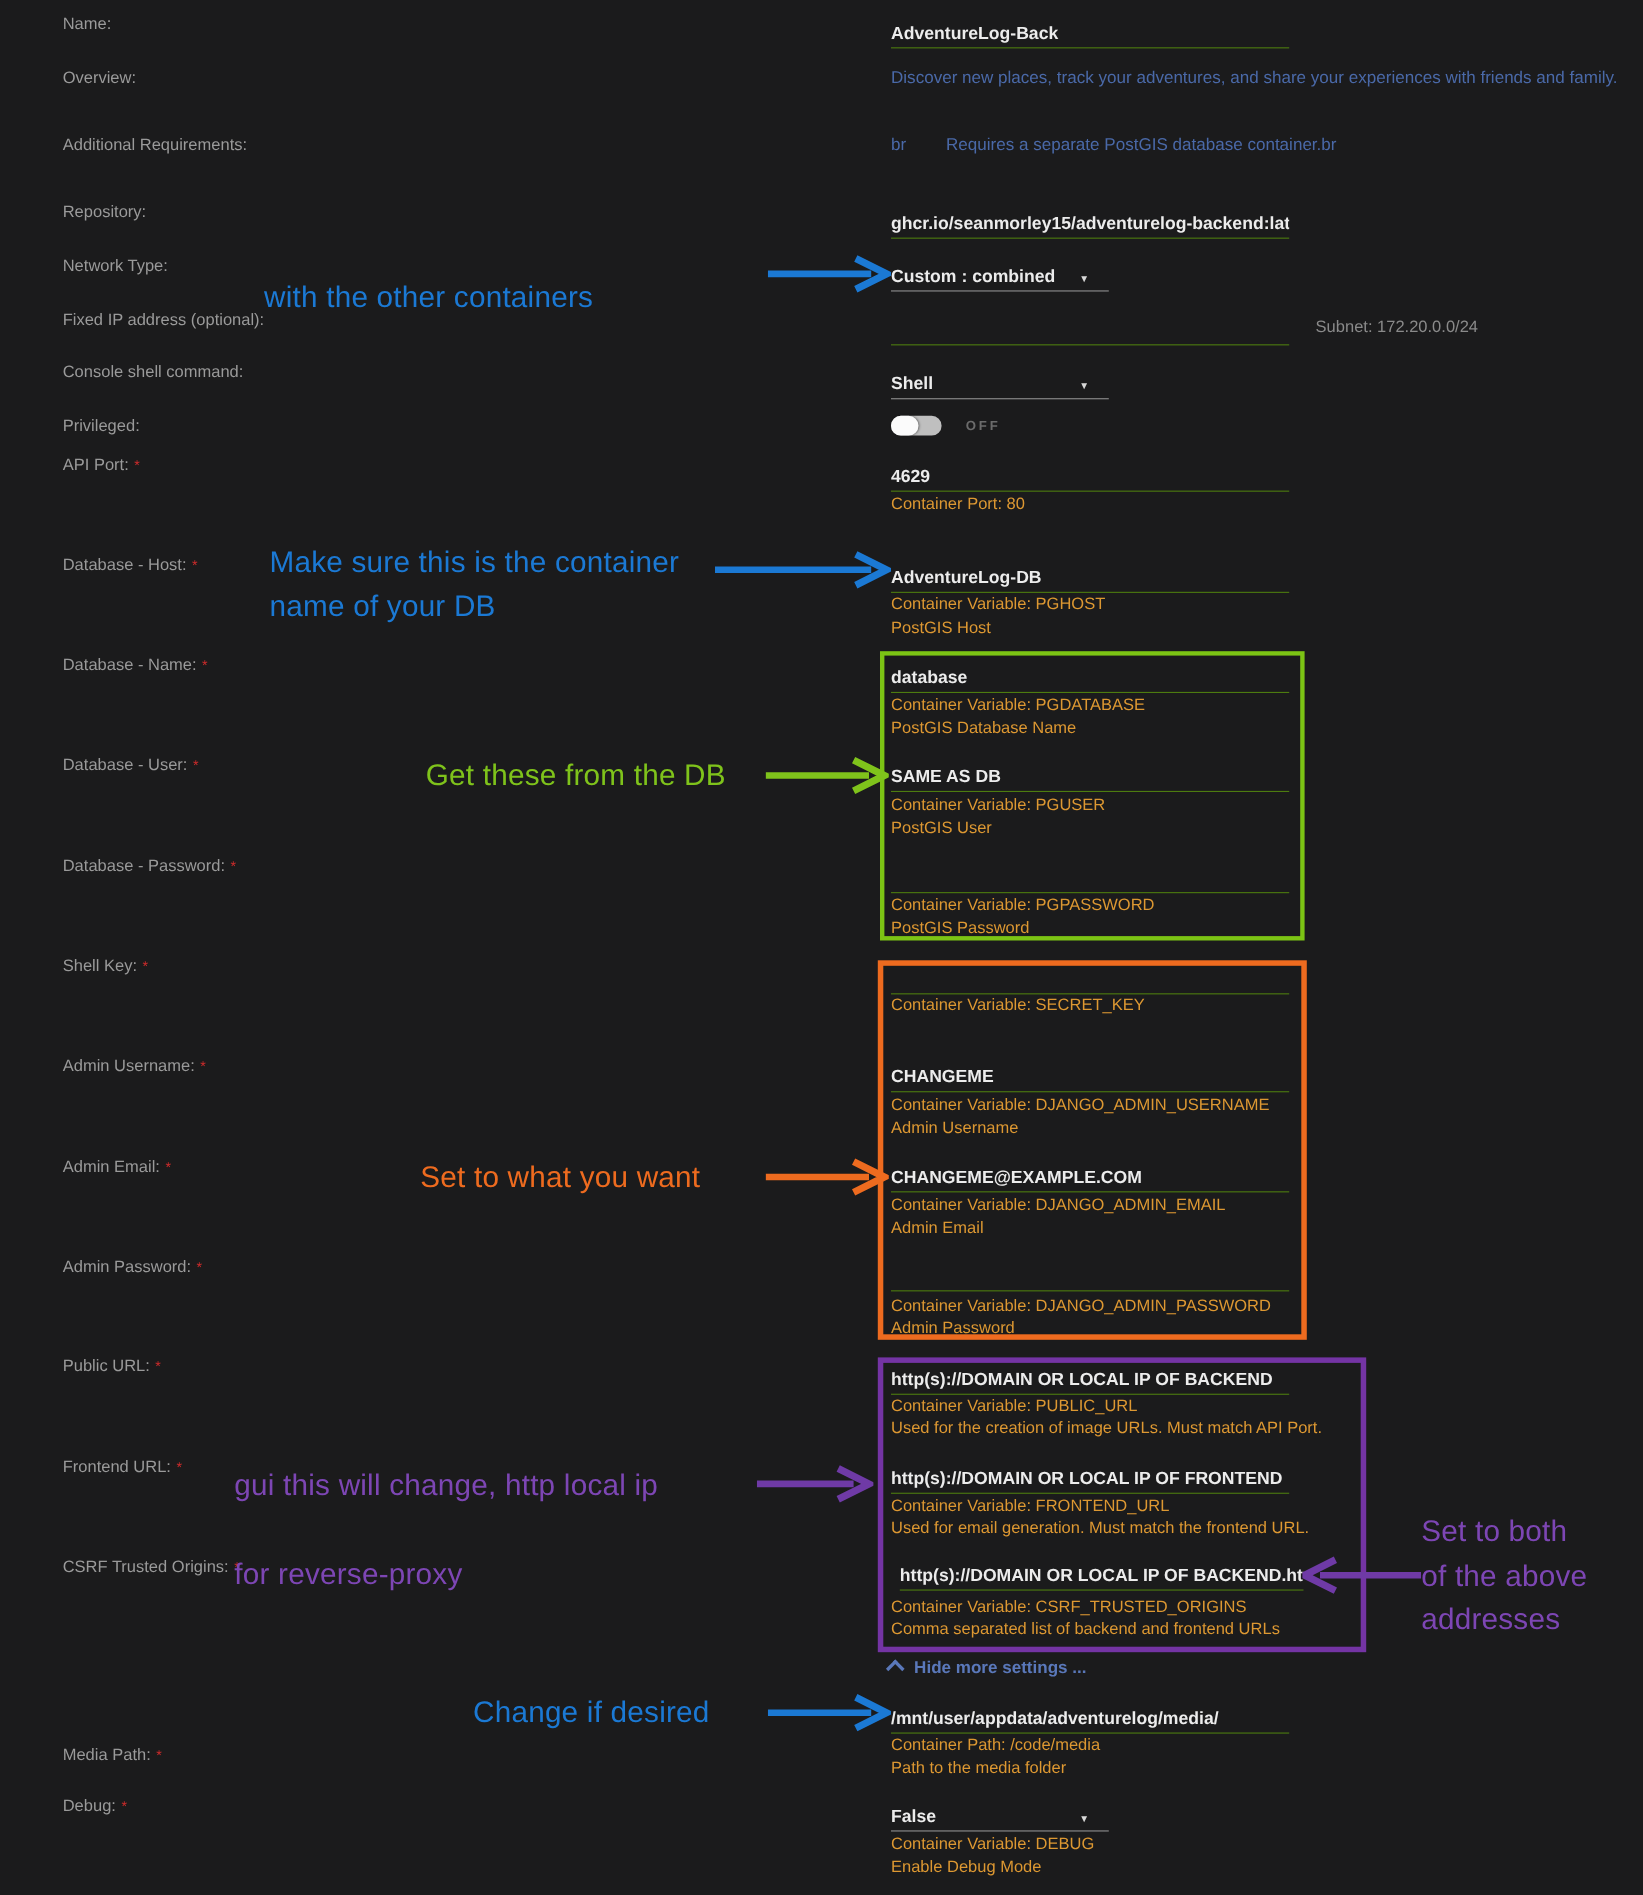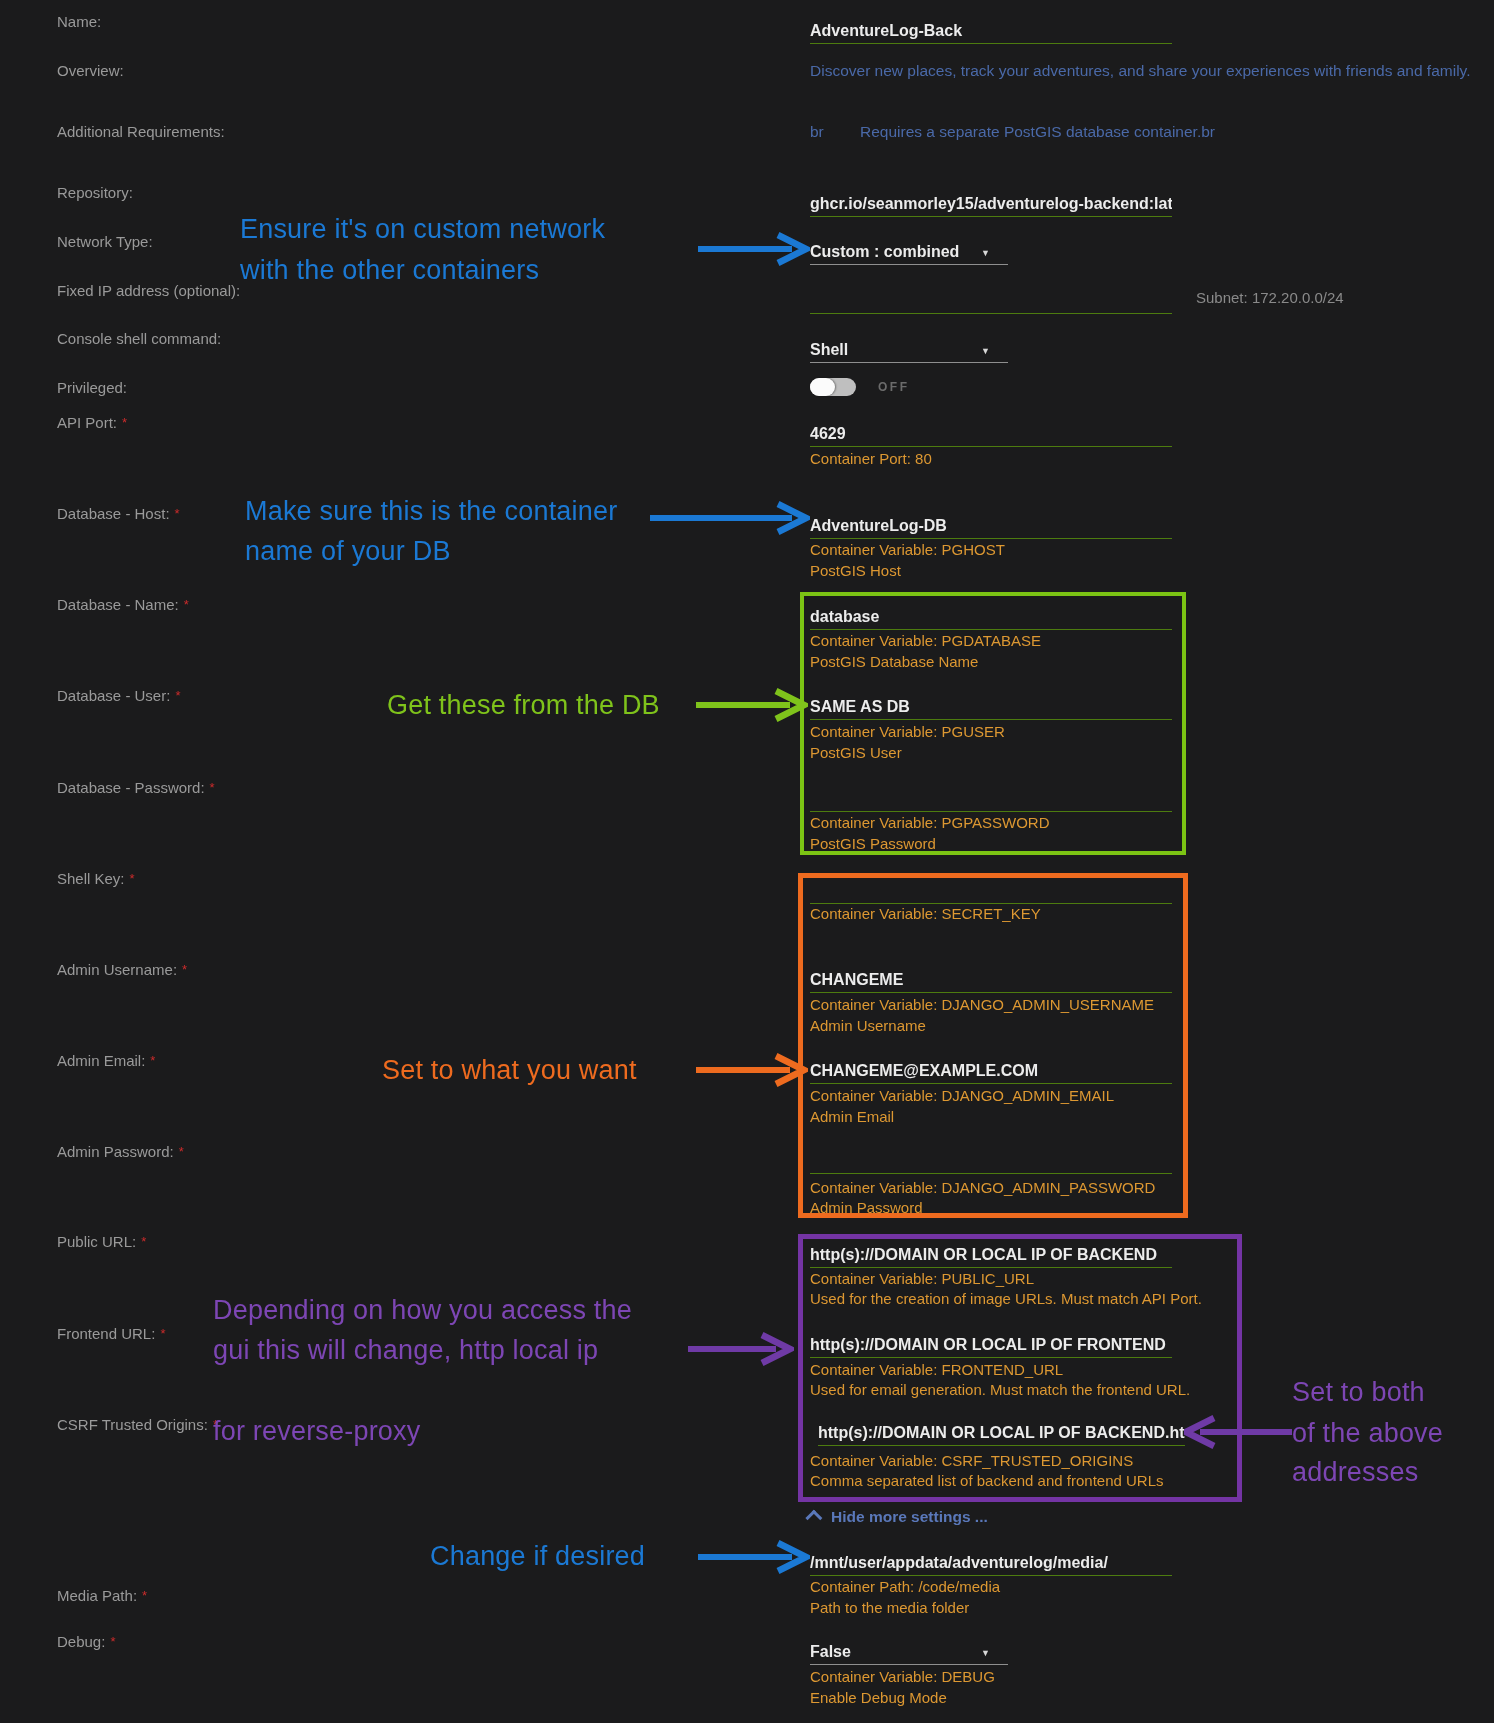--- a/index.html
+++ b/index.html
@@ -179,31 +179,29 @@
     <span>False</span>
     <span class="caret">▼</span>
   </div>
   <div class="help" style="top:1667px">Container Variable: DEBUG</div>
   <div class="help" style="top:1688px">Enable Debug Mode</div>
 
   <div class="box box-green" style="left:800px;top:592px;width:378px;height:255px"></div>
   <div class="box box-orange" style="left:798px;top:873px;width:380px;height:335px"></div>
   <div class="box box-purple" style="left:798px;top:1234px;width:434px;height:258px"></div>
 
-  <div class="ann ann-blue" style="left:240px;top:212px">Ensure it's on custom network</div>
   <div class="ann ann-blue" style="left:240px;top:253px">with the other containers</div>
 
   <div class="ann ann-blue" style="left:245px;top:494px">Make sure this is the container</div>
   <div class="ann ann-blue" style="left:245px;top:534px">name of your DB</div>
 
   <div class="ann ann-green" style="left:387px;top:688px">Get these from the DB</div>
 
   <div class="ann ann-orange" style="left:382px;top:1053px">Set to what you want</div>
 
-  <div class="ann ann-purple" style="left:213px;top:1293px">Depending on how you access the</div>
   <div class="ann ann-purple" style="left:213px;top:1333px">gui this will change, http local ip</div>
   <div class="ann ann-purple" style="left:213px;top:1414px">for reverse-proxy</div>
 
   <div class="ann ann-purple" style="left:1292px;top:1375px">Set to both</div>
   <div class="ann ann-purple" style="left:1292px;top:1416px">of the above</div>
   <div class="ann ann-purple" style="left:1292px;top:1455px">addresses</div>
 
   <div class="ann ann-blue" style="left:430px;top:1539px">Change if desired</div>
 
   <svg class="arr" style="left:698px;top:231px" width="112" height="36">

